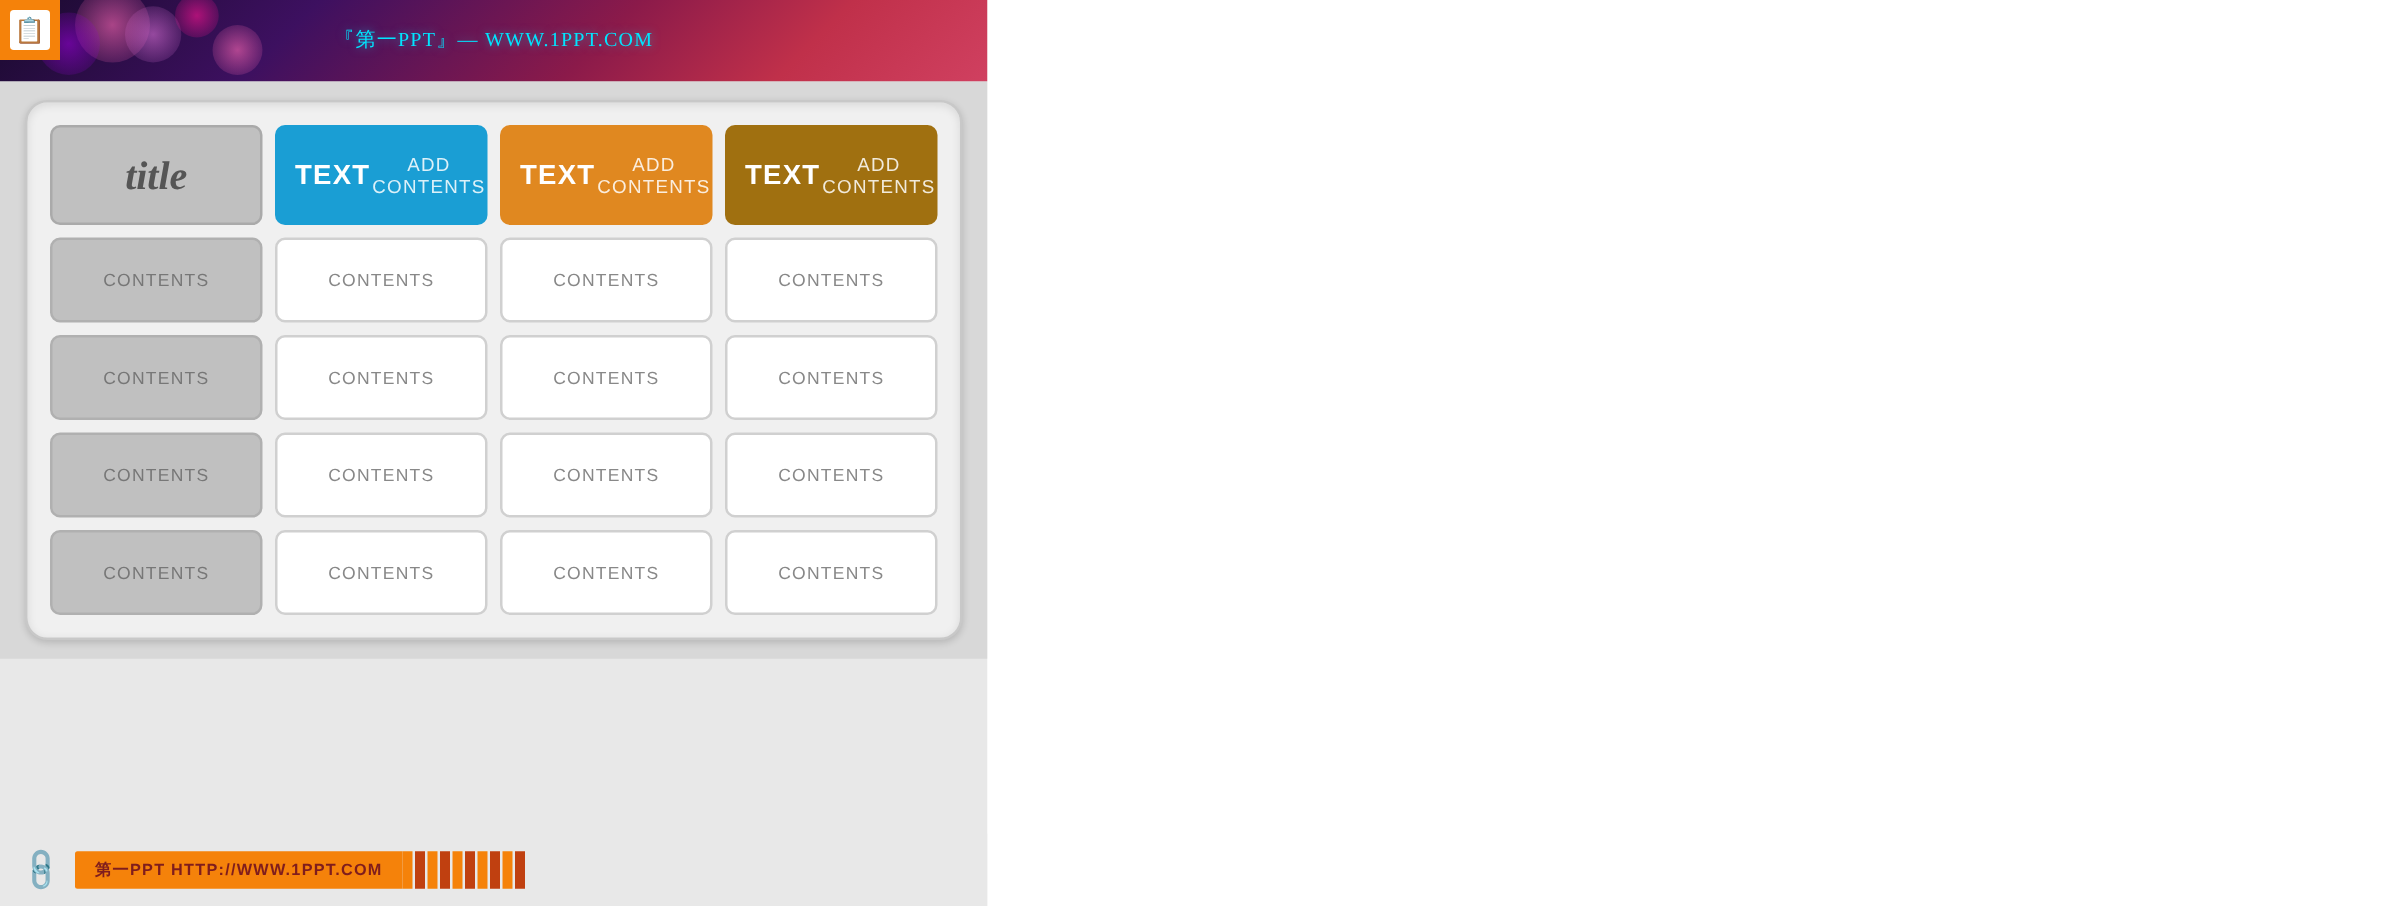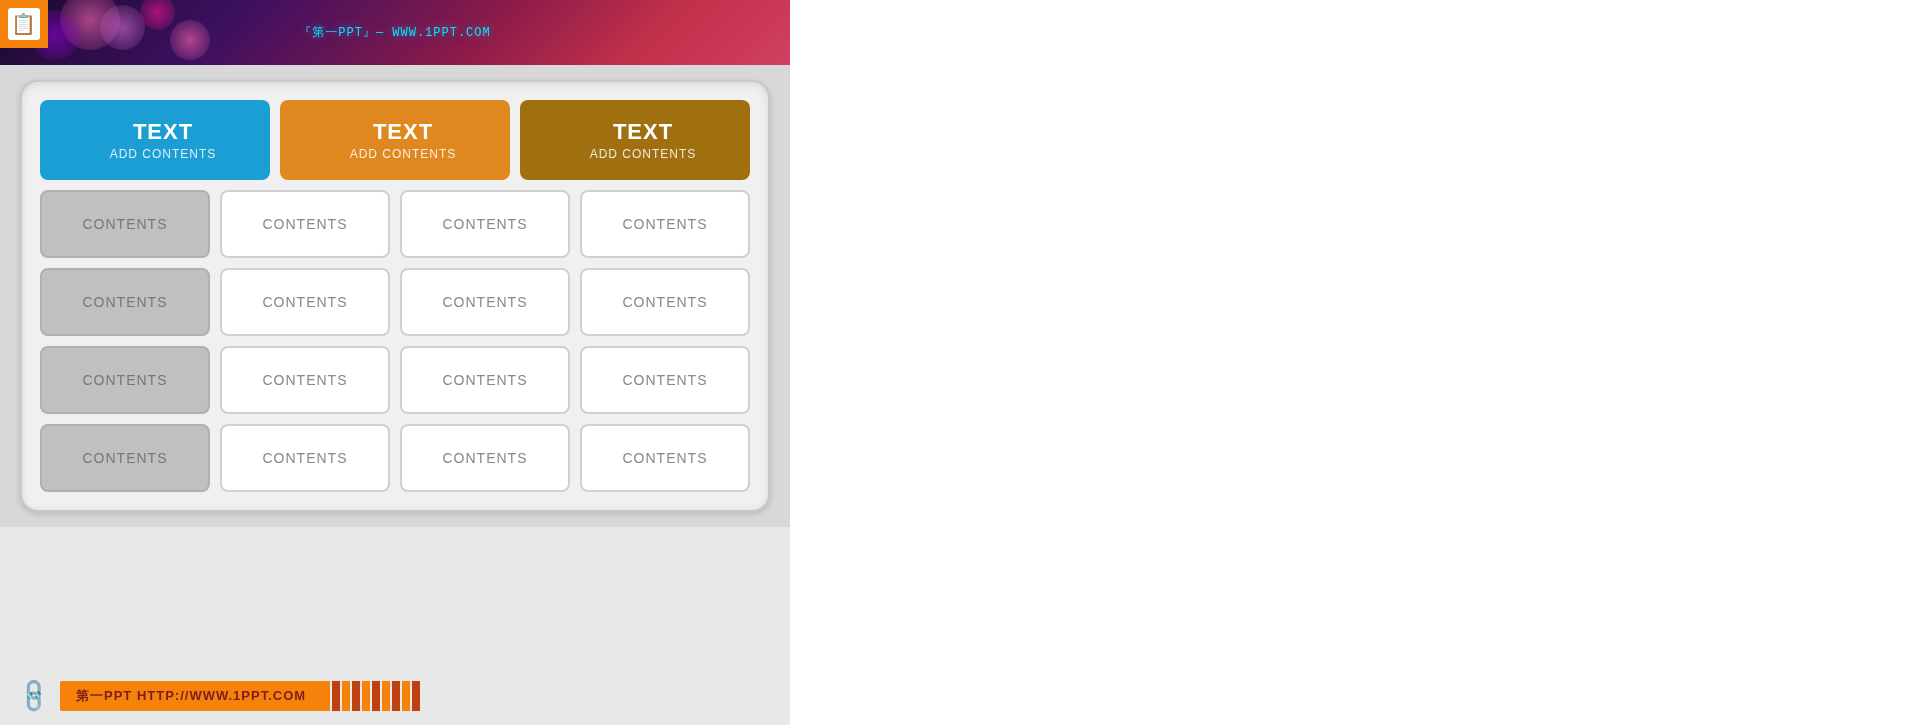--- a/index.html
+++ b/index.html
@@ -61,23 +61,23 @@
       border-radius: 3px;
       display: flex;
       align-items: center;
       justify-content: center;
       font-size: 20px;
       font-weight: bold;
       color: #f5820a;
     }
 
     .header-title {
-      font-size: 12px;
+      font-size: 16px;
       color: #00e5ff;
-      font-family: Liberation Mono, monospace;
+      font-family: Liberation Serif, serif;
       letter-spacing: 1px;
       z-index: 5;
       text-shadow: 0 0 8px rgba(0,229,255,0.5);
     }
 
     
     .slide-main {
       width: 100%;
       padding: 15px 20px;
       background: #d8d8d8;
@@ -115,41 +115,40 @@
       color: #555;
       font-style: italic;
       font-family: Georgia, serif;
     }
 
     .color-btn {
       flex: 1;
       height: 80px;
       border-radius: 8px;
       display: flex;
-      flex-direction: column;
       align-items: center;
       justify-content: center;
       cursor: pointer;
       border: none;
       padding-left: 16px;
     }
 
     .color-btn-blue { background: #1a9ed4; }
     .color-btn-orange { background: #e08820; }
     .color-btn-brown { background: #a07010; }
 
     .btn-text-main {
       font-size: 22px;
       font-weight: bold;
       color: #ffffff;
       letter-spacing: 1px;
     }
 
     .btn-text-sub {
-      font-size: 12px;
+      font-size: 15px;
       color: rgba(255,255,255,0.85);
       letter-spacing: 1px;
       margin-top: 2px;
     }
 
     
     .grid-container {
       display: grid;
       grid-template-columns: 170px 1fr 1fr 1fr;
       grid-template-rows: repeat(4, 68px);
@@ -270,20 +269,23 @@
       <div class="logo-inner">📋</div>
     </div>
 
     <span class="header-title">『第一PPT』— WWW.1PPT.COM</span>
   </div>
 
   <div class="slide-main">
     <div class="content-panel">
 
       <div class="header-row">
+        <div class="title-cell">
+          <span class="title-text">title</span>
+        </div>
         <button class="color-btn color-btn-blue">
           <span class="btn-text-main">TEXT</span>
           <span class="btn-text-sub">ADD CONTENTS</span>
         </button>
         <button class="color-btn color-btn-orange">
           <span class="btn-text-main">TEXT</span>
           <span class="btn-text-sub">ADD CONTENTS</span>
         </button>
         <button class="color-btn color-btn-brown">
           <span class="btn-text-main">TEXT</span>

